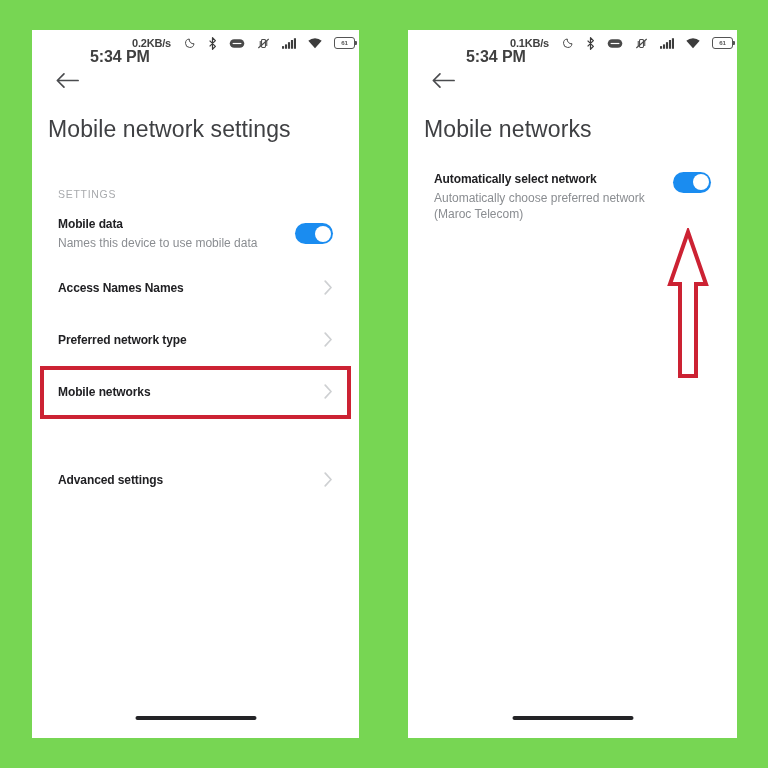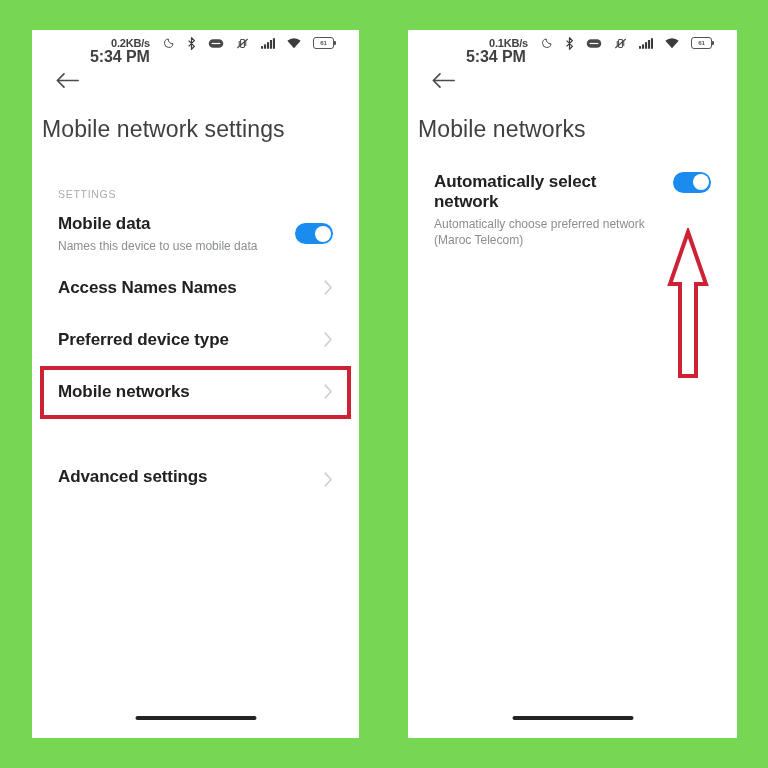--- a/index.html
+++ b/index.html
@@ -35,21 +35,21 @@
     position: absolute;
     left: 58px;
     top: 18px;
     font-size: 16px;
     font-weight: bold;
     letter-spacing: -0.1px;
     color: #404040;
   }
   .status-right {
     position: absolute;
-    right: 25px;
+    right: 4px;
     top: 5px;
     display: flex;
     align-items: center;
     gap: 12px;
     height: 16px;
   }
   .status-speed {
     font-size: 11px;
     font-weight: bold;
     color: #404040;
@@ -89,21 +89,21 @@
   .appbar {
     padding: 14px 0 0 24px;
     height: 30px;
   }
   .back-arrow { display: block; cursor: pointer; }
 
   .page-title {
     font-size: 23px;
     font-weight: 400;
     color: #3f4043;
-    padding: 14px 22px 0 10px;
+    padding: 14px 22px 0 16px;
     letter-spacing: 0.1px;
     line-height: 1.2;
   }
 
   
   .section-label {
     font-size: 10.5px;
     color: #a8aaad;
     letter-spacing: 0.7px;
     padding: 44px 8px 0 26px;
@@ -112,21 +112,21 @@
   .row {
     position: relative;
     padding: 0 26px;
     min-height: 50px;
     display: flex;
     align-items: center;
     box-sizing: border-box;
   }
   .row-text { flex: 1; padding-right: 12px; }
   .row-title {
-    font-size: 17px;
+    font-size: 12px;
     font-weight: bold;
     color: #212124;
     letter-spacing: -0.1px;
   }
   .row-sub {
     font-size: 12px;
     color: #8a8d91;
     margin-top: 4px;
     line-height: 1.35;
   }
@@ -269,21 +269,21 @@
     <div class="row-text">
       <div class="row-title">Access Names Names</div>
     </div>
     <svg class="chevron" width="9" height="15" viewBox="0 0 9 15">
       <path d="M1.2 1.2L7 7.5l-5.8 6.3" fill="none" stroke="#c6c8cb" stroke-width="1.7" stroke-linecap="round" stroke-linejoin="round"></path>
     </svg>
   </div>
 
   <div class="row r-link">
     <div class="row-text">
-      <div class="row-title">Preferred device type</div>
+      <div class="row-title">Preferred network type</div>
     </div>
     <svg class="chevron" width="9" height="15" viewBox="0 0 9 15">
       <path d="M1.2 1.2L7 7.5l-5.8 6.3" fill="none" stroke="#c6c8cb" stroke-width="1.7" stroke-linecap="round" stroke-linejoin="round"></path>
     </svg>
   </div>
 
   <div class="row r-link">
     <div class="row-text">
       <div class="row-title">Mobile networks</div>
     </div>

